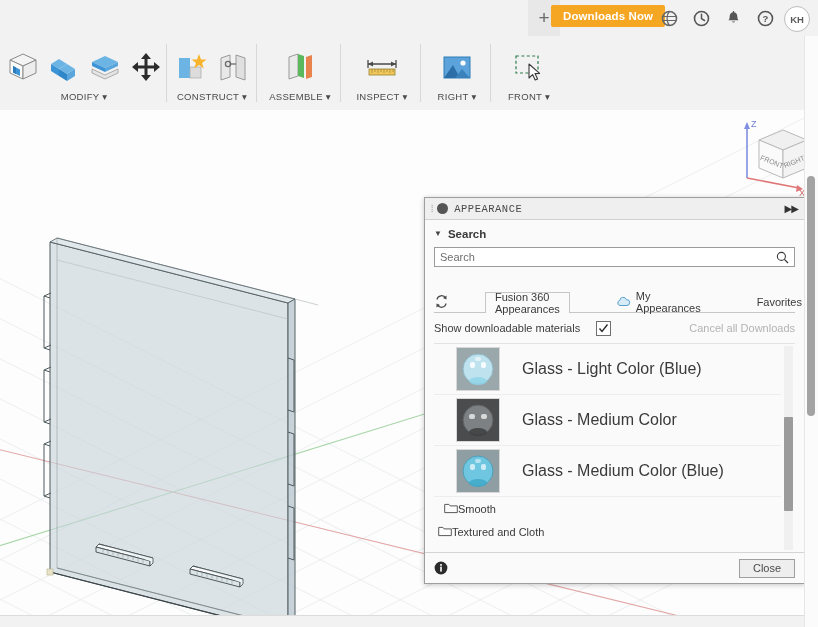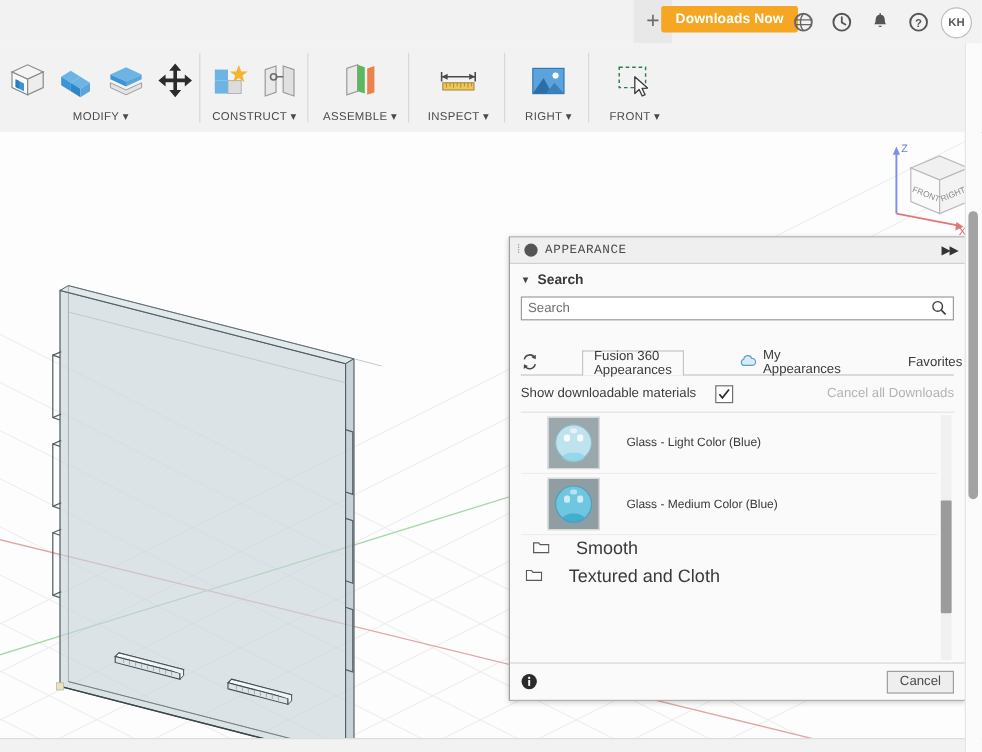--- a/index.html
+++ b/index.html
@@ -121,23 +121,23 @@
   .list{
     flex:1;position:relative;background:#fafafa;overflow:hidden;
     border-top:1px solid #e3e3e3;
   }
   .list-inner{position:absolute;left:0;top:0;right:14px;bottom:0;overflow:hidden;}
   .mat-row{
     display:flex;align-items:center;height:50px;
     border-bottom:1px solid #ededed;padding-left:22px;cursor:pointer;
   }
   .thumb{width:44px;height:44px;flex:0 0 auto;border:1px solid #d8d8d8;box-sizing:border-box;}
-  .mat-name{font-size:10px;color:#3a3a3a;margin-left:22px;}
+  .mat-name{font-size:16px;color:#3a3a3a;margin-left:22px;}
   .fold-row{display:flex;align-items:center;height:23px;padding-left:10px;cursor:pointer;}
-  .fold-name{font-size:15px;color:#3a3a3a;margin-left:22px;}
+  .fold-name{font-size:11px;color:#3a3a3a;margin-left:0;}
 
   .list-sb{position:absolute;right:2px;top:2px;width:9px;bottom:2px;background:#f0f0f0;}
   .list-sb-thumb{position:absolute;left:0;top:35%;width:9px;height:46%;background:#9b9b9b;border-radius:1px;}
 
   .panel-foot{
     height:30px;flex:0 0 auto;border-top:1px solid #d4d4d4;background:#fafafa;
     display:flex;align-items:center;padding:0 9px;
   }
   .info-ico{width:14px;height:14px;cursor:pointer;}
   .close-btn{
@@ -526,20 +526,33 @@
                 <circle cx="21" cy="21" r="15" fill="none" stroke="#8fb8c6" stroke-width="1"></circle>
                 <ellipse cx="21" cy="33" rx="9" ry="4" fill="#8fd4e8" opacity=".8"></ellipse>
                 <rect x="13" y="14" width="5" height="6" rx="2" fill="#fff" opacity=".85"></rect>
                 <rect x="24" y="14" width="5" height="6" rx="2" fill="#fff" opacity=".85"></rect>
                 <rect x="18" y="9" width="6" height="4" rx="2" fill="#fff" opacity=".6"></rect>
               </svg>
             </span>
             <span class="mat-name">Glass - Light Color (Blue)</span>
           </div>
 
+          <div class="mat-row">
+            <span class="thumb">
+              <svg width="42" height="42" viewBox="0 0 42 42">
+                <rect width="42" height="42" fill="#4b4c4d"></rect>
+                <circle cx="21" cy="21" r="15" fill="#7d8183"></circle>
+                <circle cx="21" cy="21" r="15" fill="none" stroke="#5d6163" stroke-width="1"></circle>
+                <ellipse cx="21" cy="33" rx="9" ry="4" fill="#3c3e3f" opacity=".85"></ellipse>
+                <rect x="12" y="15" width="6" height="5" rx="2" fill="#e8e8e8" opacity=".85"></rect>
+                <rect x="24" y="15" width="6" height="5" rx="2" fill="#e8e8e8" opacity=".85"></rect>
+              </svg>
+            </span>
+            <span class="mat-name">Glass - Medium Color</span>
+          </div>
 
           <div class="mat-row">
             <span class="thumb">
               <svg width="42" height="42" viewBox="0 0 42 42">
                 <rect width="42" height="42" fill="#8f9ea3"></rect>
                 <circle cx="21" cy="21" r="15" fill="#6ec6e0"></circle>
                 <circle cx="21" cy="21" r="15" fill="none" stroke="#4f9fb8" stroke-width="1"></circle>
                 <ellipse cx="21" cy="33" rx="9" ry="4" fill="#3fa8c9" opacity=".85"></ellipse>
                 <rect x="13" y="14" width="5" height="6" rx="2" fill="#dff2f8" opacity=".85"></rect>
                 <rect x="24" y="14" width="5" height="6" rx="2" fill="#dff2f8" opacity=".85"></rect>
@@ -577,21 +590,21 @@
     </div>
 
     <div class="panel-foot">
       <span class="info-ico">
         <svg width="14" height="14" viewBox="0 0 14 14">
           <circle cx="7" cy="7" r="6.4" fill="#2b2b2b"></circle>
           <rect x="6.2" y="5.6" width="1.6" height="5" fill="#fff"></rect>
           <rect x="6.2" y="3" width="1.6" height="1.8" fill="#fff"></rect>
         </svg>
       </span>
-      <button class="close-btn">Cancel</button>
+      <button class="close-btn">Close</button>
     </div>
   </div>
 
   <div class="pagesb">
     <div class="pagesb-thumb"></div>
   </div>
 
 </div>
 
 </body></html>

